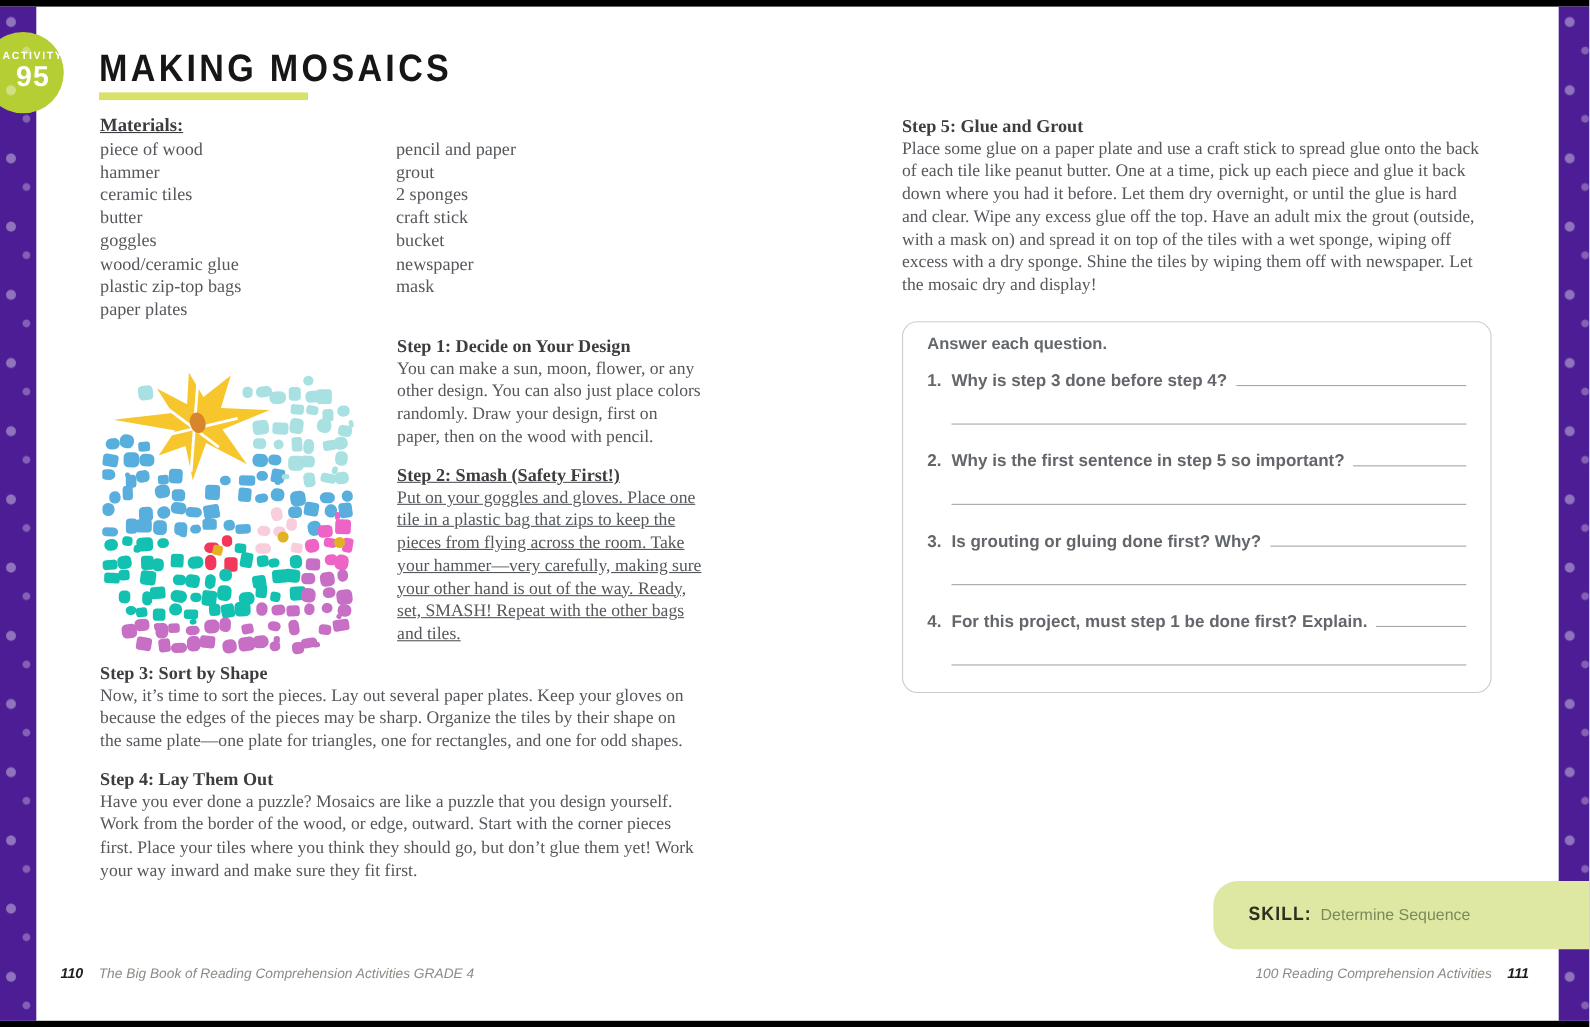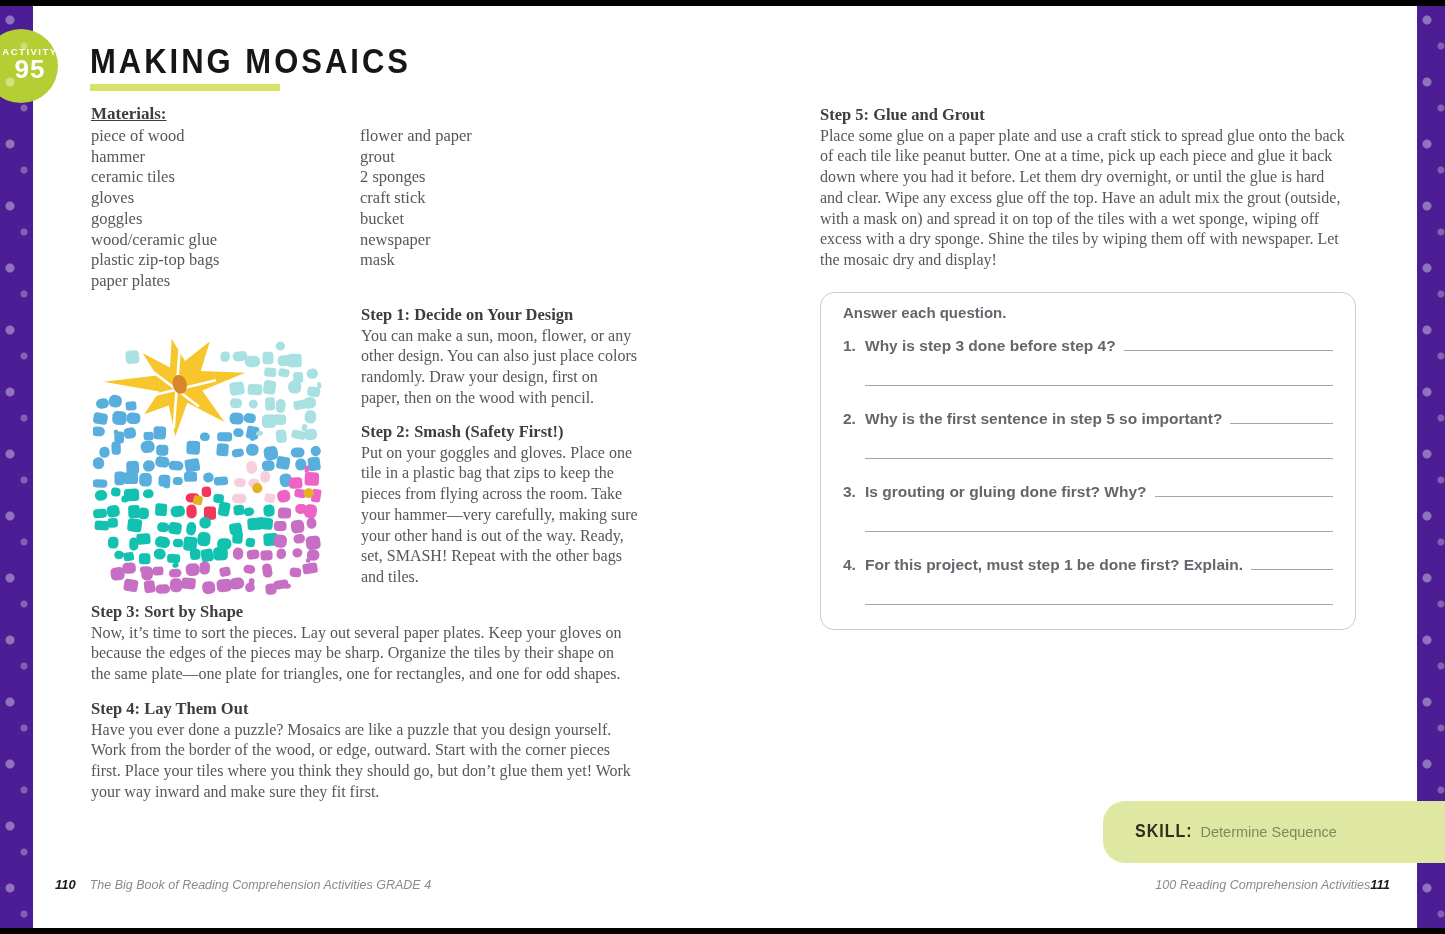--- a/index.html
+++ b/index.html
@@ -48,21 +48,21 @@
   .skill-badge{position:absolute;left:1103px;top:801px;width:375px;height:62px;background:#DEE8A2;
     border-radius:22px 0 0 22px;display:flex;align-items:center;padding-left:32px;box-sizing:border-box;}
   .skill-label{font-weight:bold;color:#2e2e22;font-size:16px;letter-spacing:1px;transform:scaleY(1.1);}
   .skill-value{color:#7A8A5E;font-size:14.5px;margin-left:8px;}
 
   .footer{position:absolute;top:877px;font-size:12.5px;color:#8B8B85;font-style:italic;}
   .footer-left{left:55px;}
   .footer-right{right:55px;text-align:right;}
   .page-num{font-weight:bold;color:#1d1d1d;font-size:13px;}
   .footer-left .page-num{margin-right:14px;}
-  .footer-right .page-num{}
+  .footer-right .page-num{margin-left:14px;}
 </style>
 </head>
 <body>
 
 <div class="edge-bar edge-top"></div>
 <div class="edge-bar edge-bottom"></div>
 
 <div class="side-rail rail-left">
   <div class="activity-bump"></div>
   <div class="rail-dots"></div>
@@ -77,28 +77,28 @@
 </div>
 
 <div class="page-title">MAKING MOSAICS</div>
 <div class="title-underline"></div>
 
 <div class="materials-heading serif">Materials:</div>
 <div class="materials-col materials-col-1 serif" id="mat1">
     <div>piece of wood</div>
     <div>hammer</div>
     <div>ceramic tiles</div>
-    <div>gloves</div>
+    <div>butter</div>
     <div>goggles</div>
     <div>wood/ceramic glue</div>
     <div>plastic zip-top bags</div>
     <div>paper plates</div>
   </div>
 <div class="materials-col materials-col-2 serif" id="mat2">
-    <div>flower and paper</div>
+    <div>pencil and paper</div>
     <div>grout</div>
     <div>2 sponges</div>
     <div>craft stick</div>
     <div>bucket</div>
     <div>newspaper</div>
     <div>mask</div>
   </div>
 
 <div class="mosaic-wrap">
   <svg id="mosaic" viewBox="0 0 238 260" width="240" height="262">
@@ -302,21 +302,21 @@
       <rect x="99.5" y="158.5" width="9.0" height="9.0" rx="2.0" fill="#E3B222" transform="rotate(12.0 104.0 163.0)"></rect>
       <circle cx="163" cy="151" r="5" fill="#E3B222"></circle>
       <circle cx="214" cy="156" r="5" fill="#E3B222"></circle>
     </svg>
 </div>
 
 <div class="step-block serif" style="left:361px;top:305px;width:276px;">
   <div class="step-heading">Step 1: Decide on Your Design</div>
   <div>You can make a sun, moon, flower, or any other design. You can also just place colors randomly. Draw your design, first on paper, then on the wood with pencil.</div>
 </div>
-<div class="step-block serif" style="left:361px;top:422px;width:282px;">
+<div class="step-block serif" style="left:361px;top:422px;width:282px;text-decoration:underline;">
   <div class="step-heading">Step 2: Smash (Safety First!)</div>
   <div>Put on your goggles and gloves. Place one tile in a plastic bag that zips to keep the pieces from flying across the room. Take your hammer—very carefully, making sure your other hand is out of the way. Ready, set, SMASH! Repeat with the other bags and tiles.</div>
 </div>
 <div class="step-block serif" style="left:91px;top:602px;width:540px;">
   <div class="step-heading">Step 3: Sort by Shape</div>
   <div>Now, it’s time to sort the pieces. Lay out several paper plates. Keep your gloves on because the edges of the pieces may be sharp. Organize the tiles by their shape on the same plate—one plate for triangles, one for rectangles, and one for odd shapes.</div>
 </div>
 <div class="step-block serif" style="left:91px;top:699px;width:540px;">
   <div class="step-heading">Step 4: Lay Them Out</div>
   <div>Have you ever done a puzzle? Mosaics are like a puzzle that you design yourself. Work from the border of the wood, or edge, outward. Start with the corner pieces first. Place your tiles where you think they should go, but don’t glue them yet! Work your way inward and make sure they fit first.</div>

